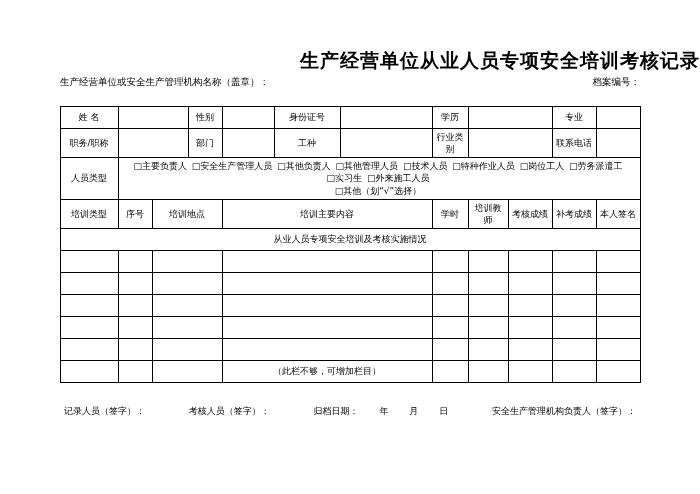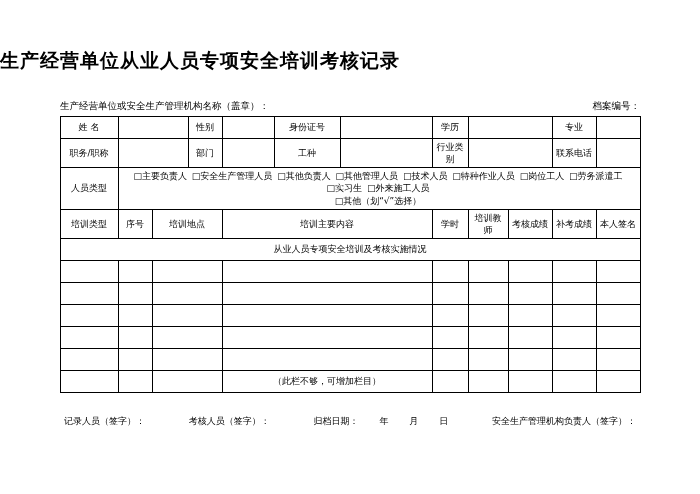--- a/index.html
+++ b/index.html
@@ -17,39 +17,39 @@
   }
   .page {
     position: absolute;
     left: 0; top: 0;
     width: 700px;
     height: 494px;
     box-sizing: border-box;
     padding: 0;
   }
   .title {
-    text-align: left;
+    text-align: right;
     font-size: 19px;
     font-weight: bold;
     letter-spacing: 1px;
     margin-top: 48px;
-    margin-bottom: 26px;
+    margin-bottom: 2px;
     font-family: "DejaVu Serif", "Liberation Serif", serif;
   }
   .subline {
     display: flex;
     justify-content: space-between;
     align-items: flex-end;
     font-size: 9.5px;
     padding: 0 60px 3px 60px;
   }
   table.main {
     border-collapse: collapse;
     width: 580px;
-    margin: 0 auto;
+    margin: 14px auto;
     table-layout: fixed;
   }
   table.main td {
     border: 1px solid #000;
     font-size: 9px;
     padding: 2px 3px;
     text-align: center;
     vertical-align: middle;
     height: 17px;
     line-height: 1.35;

